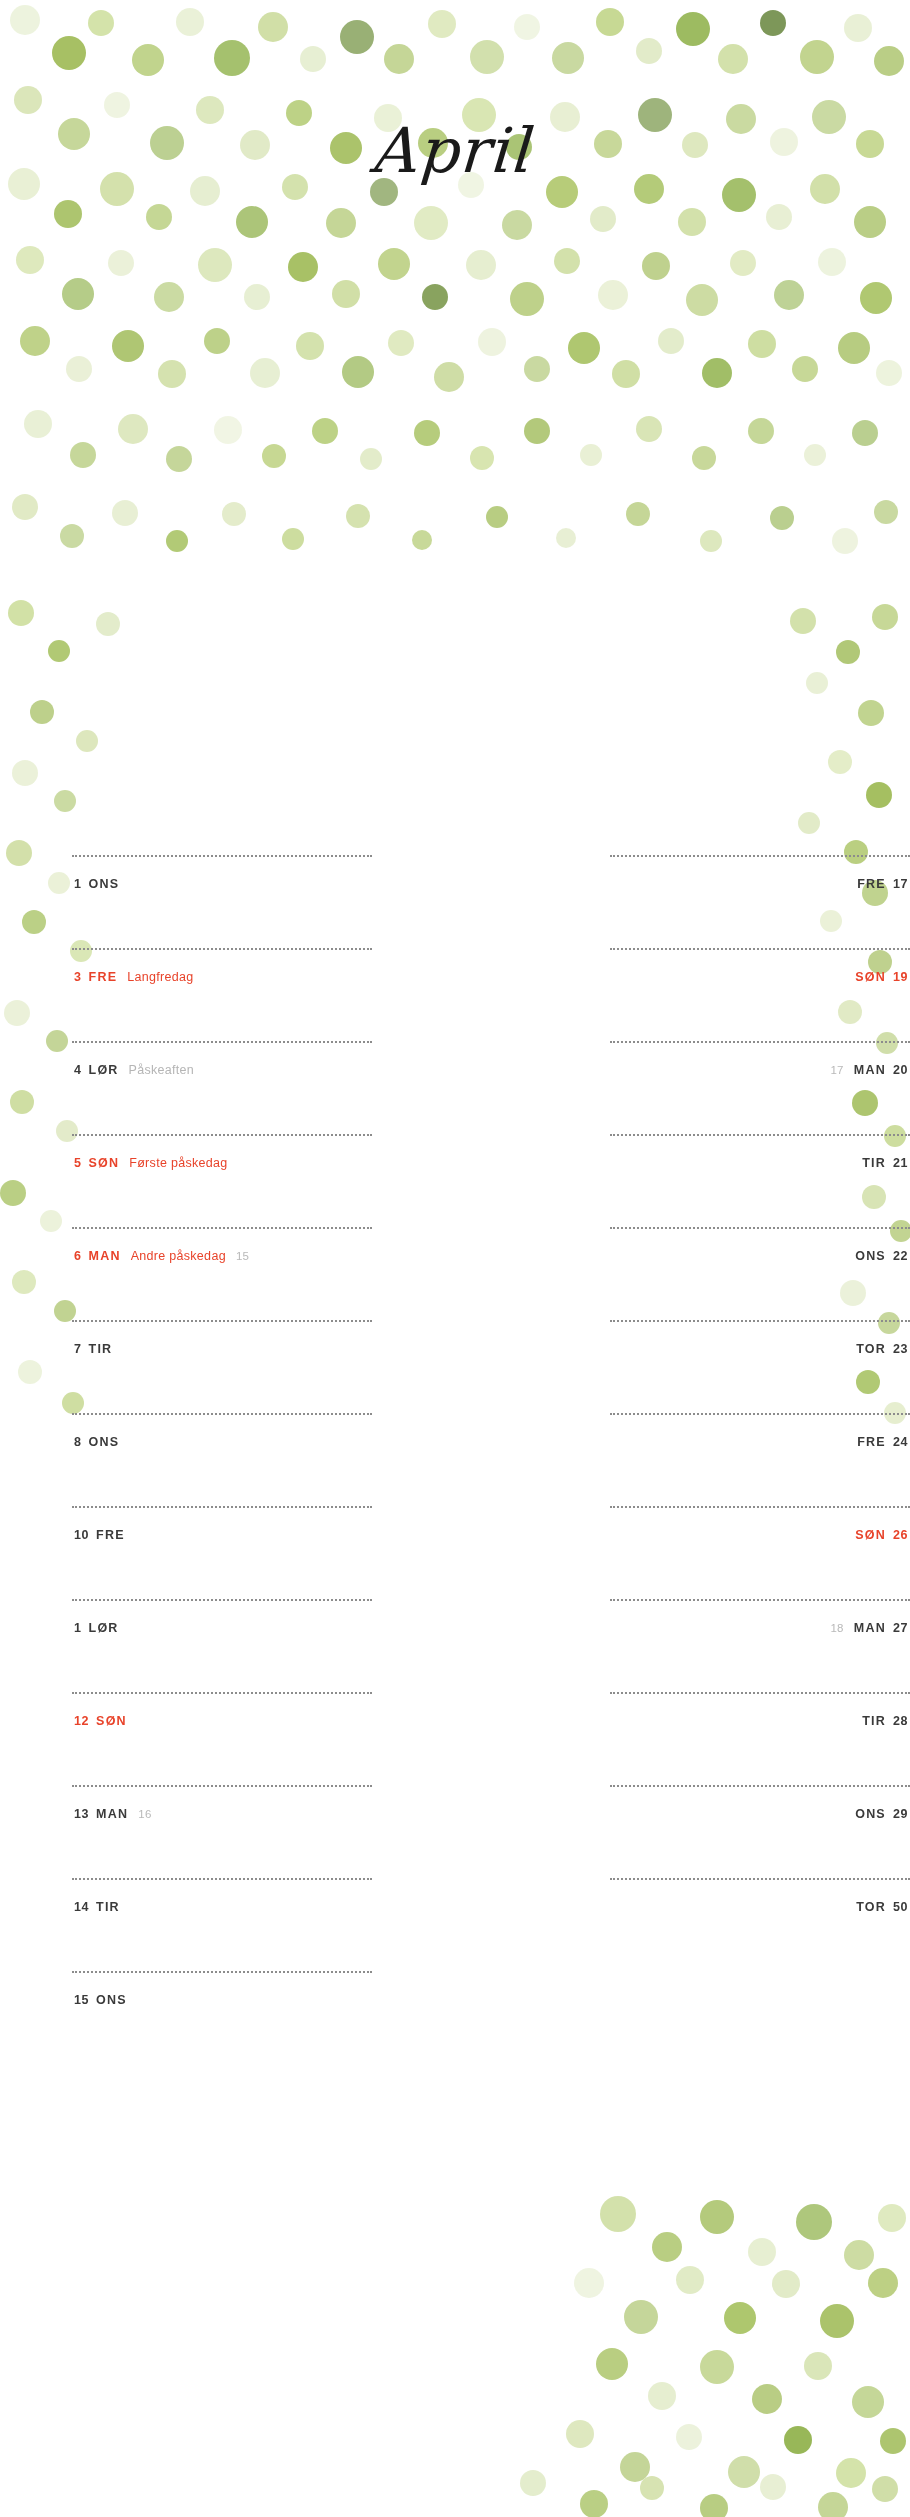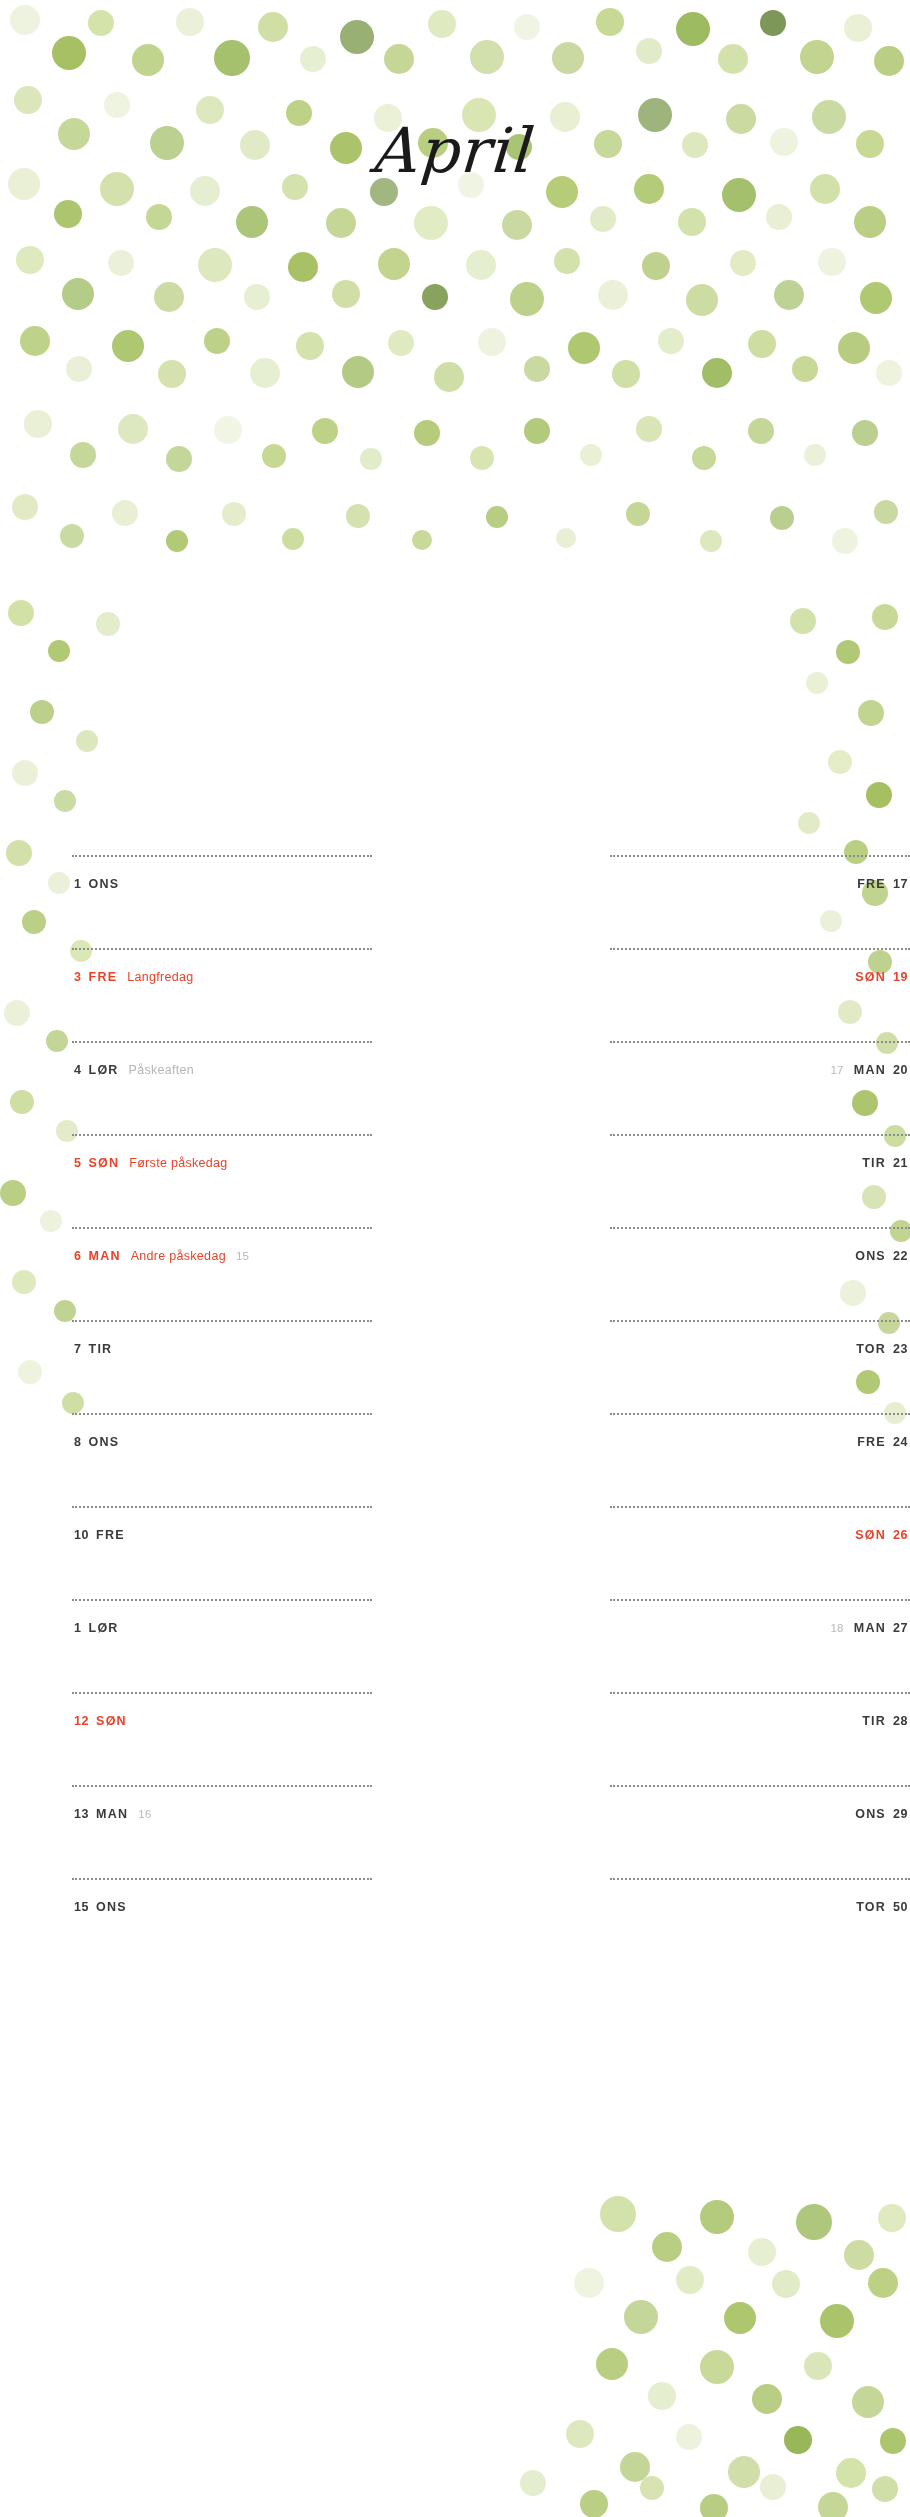--- a/index.html
+++ b/index.html
@@ -354,20 +354,24 @@
       <div class="row">
         <div class="dots-rule"></div>
         <div class="entry red"><span class="daynum">12</span><span class="sp"></span><span class="dayname">SØN</span></div>
       </div>
       <div class="row">
         <div class="dots-rule"></div>
         <div class="entry"><span class="daynum">13</span><span class="sp"></span><span class="dayname">MAN</span><span class="sp-wide"></span><span class="weeknum">16</span></div>
       </div>
       <div class="row">
         <div class="dots-rule"></div>
+        <div class="entry"><span class="daynum">14</span><span class="sp"></span><span class="dayname">TIR</span></div>
+      </div>
+      <div class="row">
+        <div class="dots-rule"></div>
         <div class="entry"><span class="daynum">15</span><span class="sp"></span><span class="dayname">ONS</span></div>
       </div>
     </div>
   <div class="col right" id="col-right">
       <div class="row">
         <div class="dots-rule"></div>
         <div class="entry"><span class="dayname">FRE</span><span class="sp"></span><span class="daynum">17</span></div>
       </div>
       <div class="row">
         <div class="dots-rule"></div>

